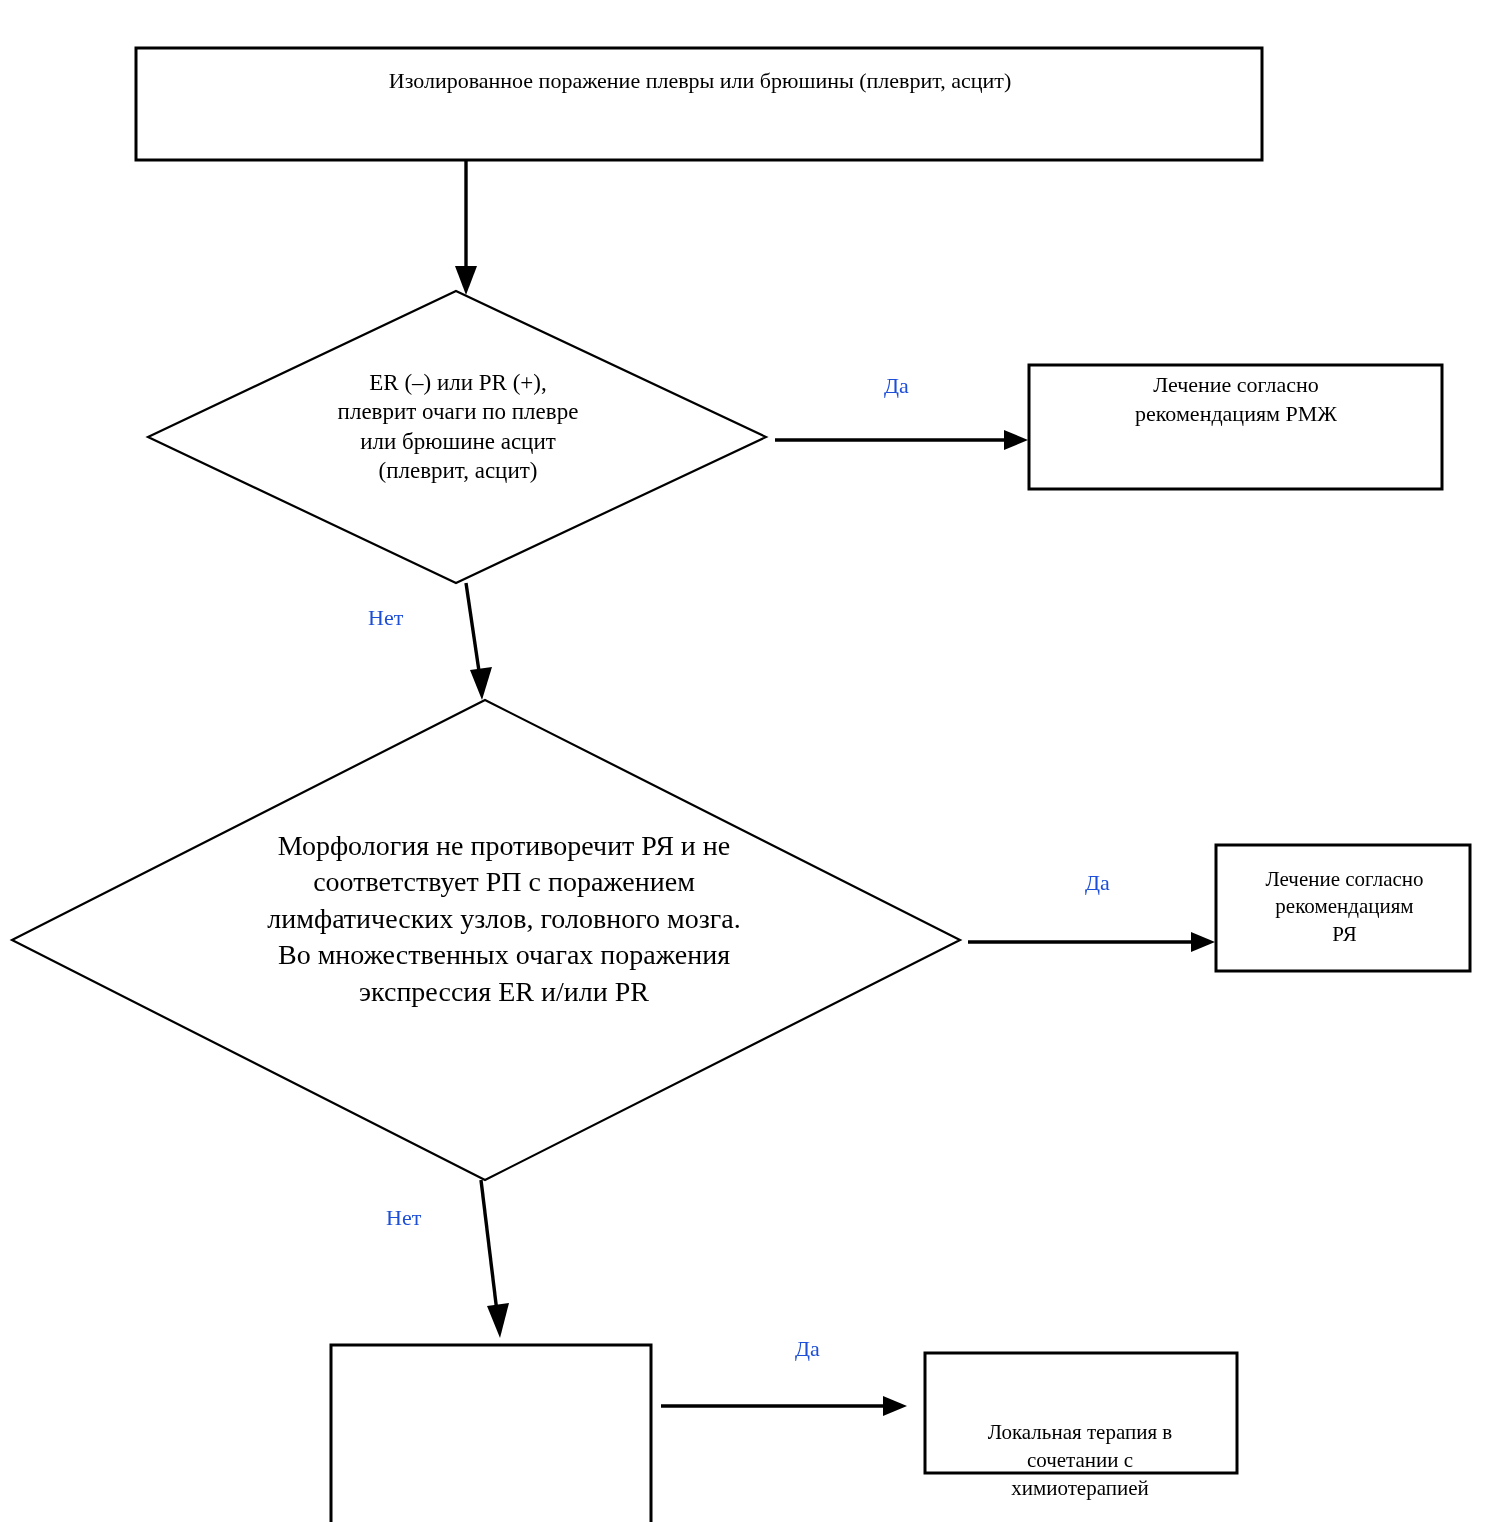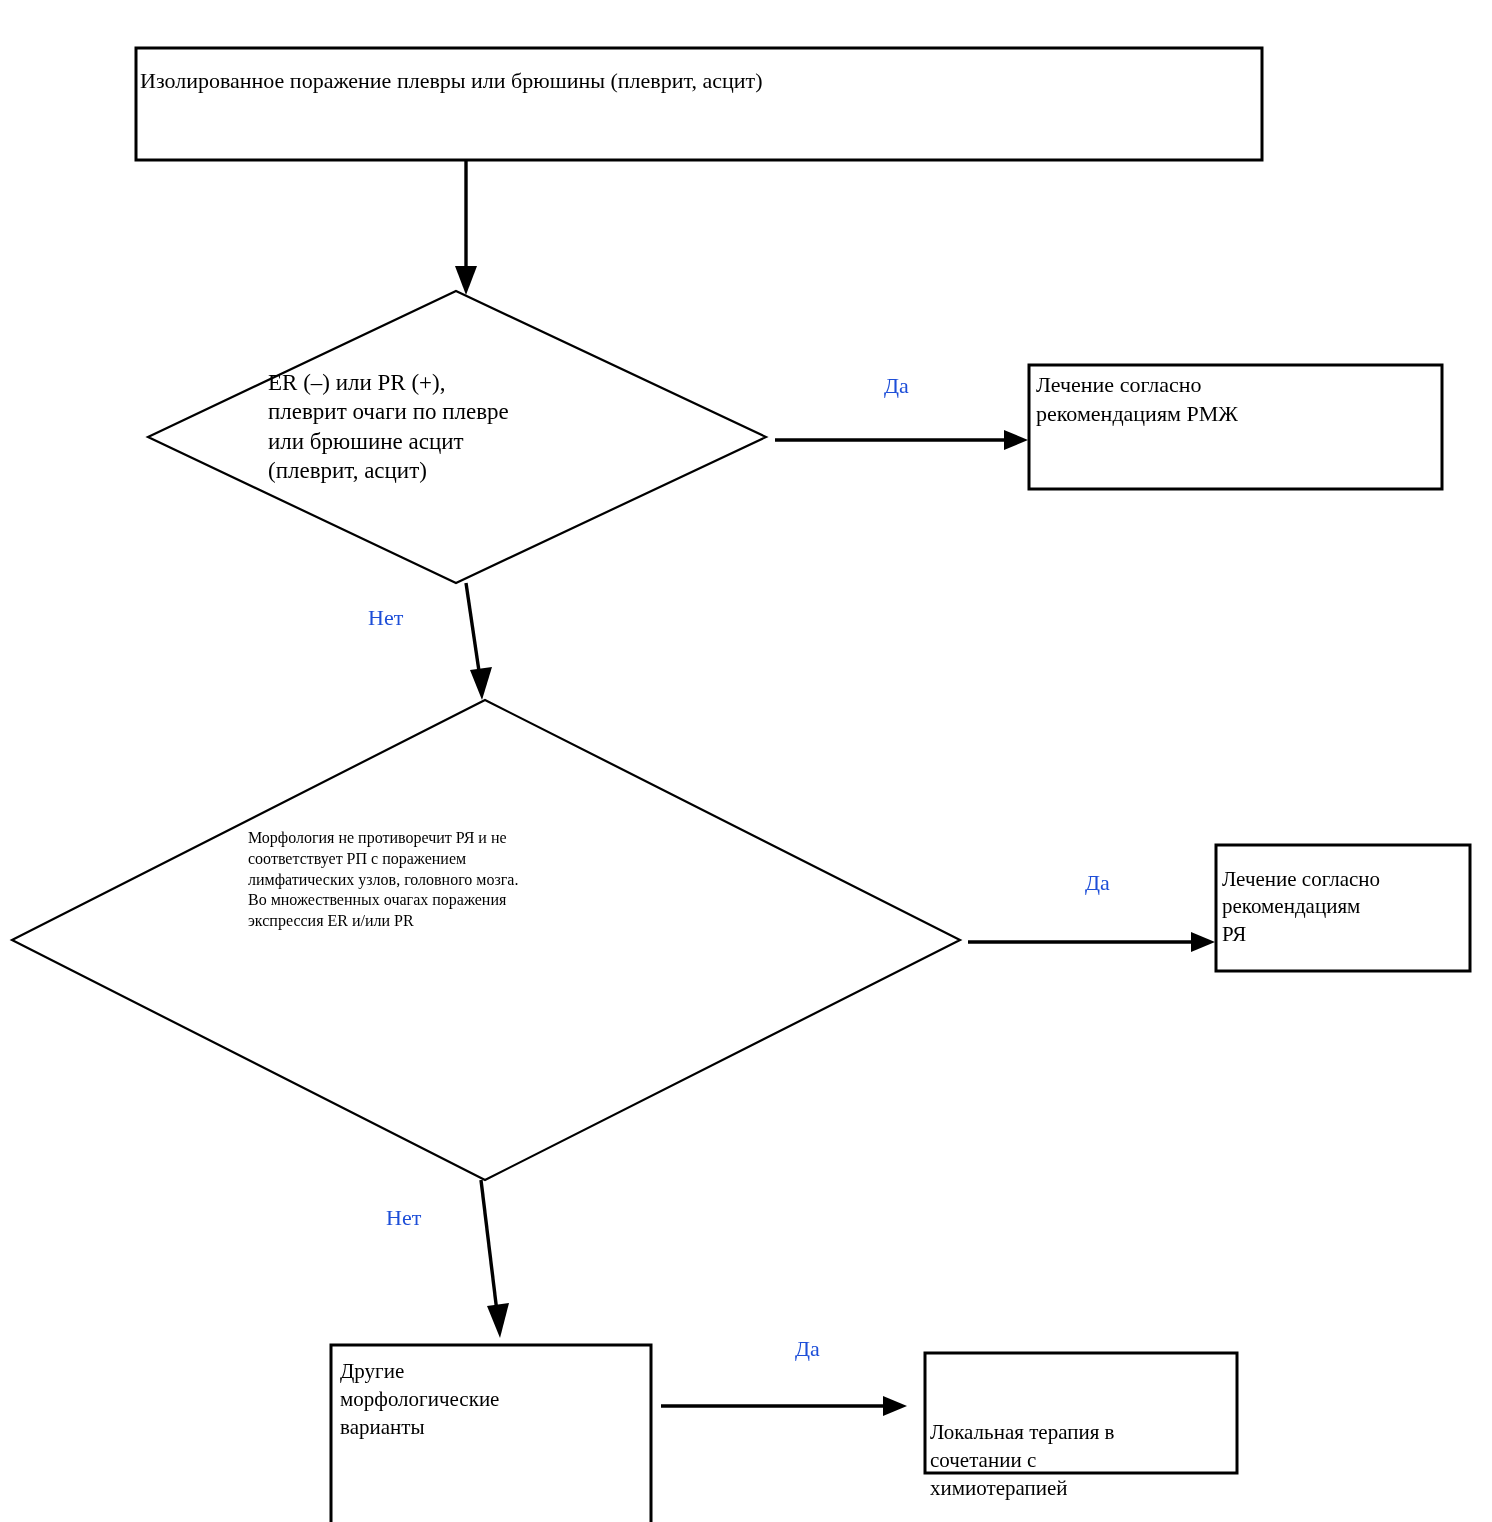--- a/index.html
+++ b/index.html
@@ -41,39 +41,40 @@
     stroke: #000000;
     stroke-width: 3.4;
     fill: none;
   }
   svg.chart-svg .arrowhead {
     fill: #000000;
     stroke: none;
   }
   .node-text {
     position: absolute;
+    text-align: center;
     line-height: 1.18;
     color: #000000;
     font-family: "Liberation Serif", "DejaVu Serif", serif;
     font-size: 21px;
     white-space: pre-line;
     pointer-events: none;
   }
   .edge-label {
     position: absolute;
     font-family: "Liberation Serif", "DejaVu Serif", serif;
     font-size: 22px;
     color: #1d4ed8;
     white-space: nowrap;
   }
   
   #txt-start      { left: 140px; top: 68px;   width: 1120px; font-size: 22px; }
   #txt-decision1  { left: 268px; top: 368px;  width: 380px;  font-size: 23px; line-height: 1.28; }
   #txt-treat-rmzh { left: 1036px; top: 370px; width: 400px;  font-size: 22px; line-height: 1.34; }
-  #txt-decision2  { left: 248px; top: 828px;  width: 480px;  font-size: 16px; line-height: 1.30; }
+  #txt-decision2  { left: 264px; top: 828px;  width: 480px;  font-size: 28px; line-height: 1.30; }
   #txt-treat-rya  { left: 1222px; top: 866px; width: 245px;  font-size: 21px; line-height: 1.30; }
   #txt-other      { left: 340px; top: 1357px; width: 300px;  font-size: 21px; line-height: 1.34; }
   #txt-local      { left: 930px; top: 1370px; width: 300px;  font-size: 21px; line-height: 1.34; margin-top: 48px; }
   
   #lbl-yes-1 { left: 884px;  top: 373px;  }
   #lbl-no-1  { left: 368px;  top: 605px;  }
   #lbl-yes-2 { left: 1085px; top: 870px;  }
   #lbl-no-2  { left: 386px;  top: 1205px; }
   #lbl-yes-3 { left: 795px;  top: 1336px; }
 </style>
@@ -130,23 +131,20 @@
   <div class="node-text" id="txt-decision2">Морфология не противоречит РЯ и не
 соответствует РП с поражением
 лимфатических узлов, головного мозга.
 Во множественных очагах поражения
 экспрессия ER и/или PR</div>
 
   <div class="node-text" id="txt-treat-rya">Лечение согласно
 рекомендациям
 РЯ</div>
 
-  <div class="node-text" id="txt-other">Другие
-морфологические
-варианты</div>
 
   <div class="node-text" id="txt-local">Локальная терапия в
 сочетании с
 химиотерапией</div>
 
   <div class="edge-label" id="lbl-yes-1">Да</div>
 
   <div class="edge-label" id="lbl-no-1">Нет</div>
 
   <div class="edge-label" id="lbl-yes-2">Да</div>

